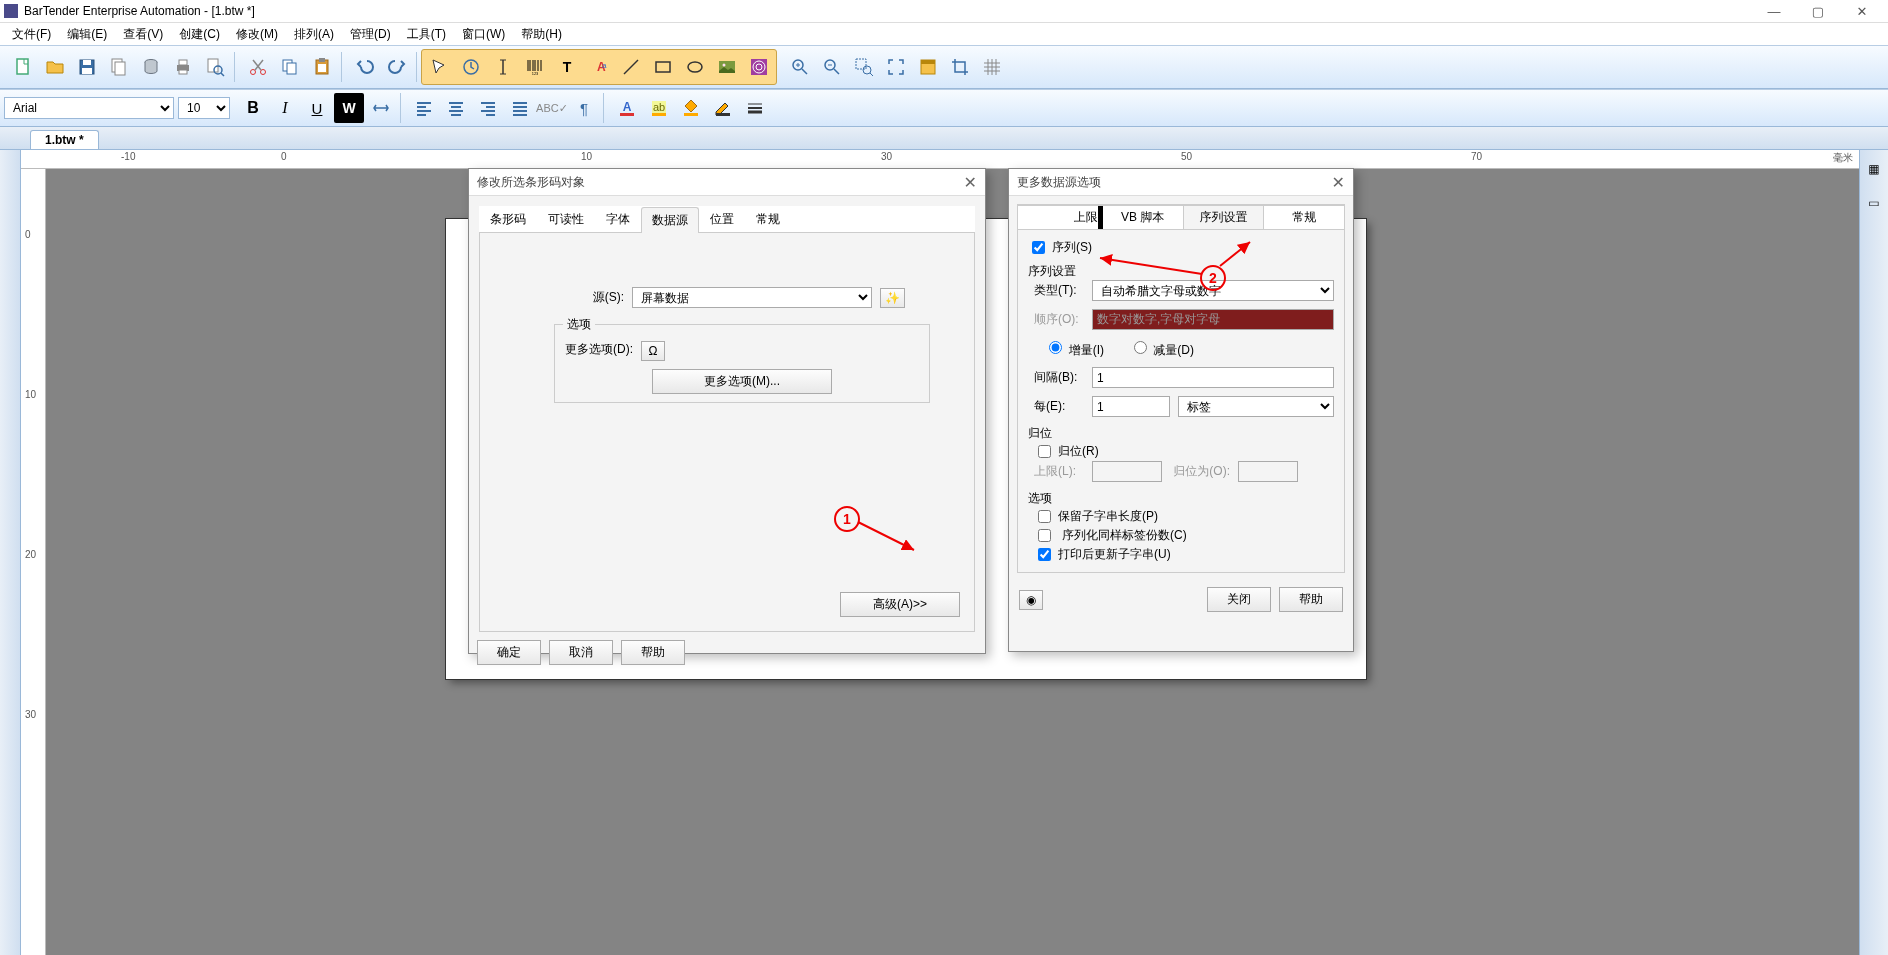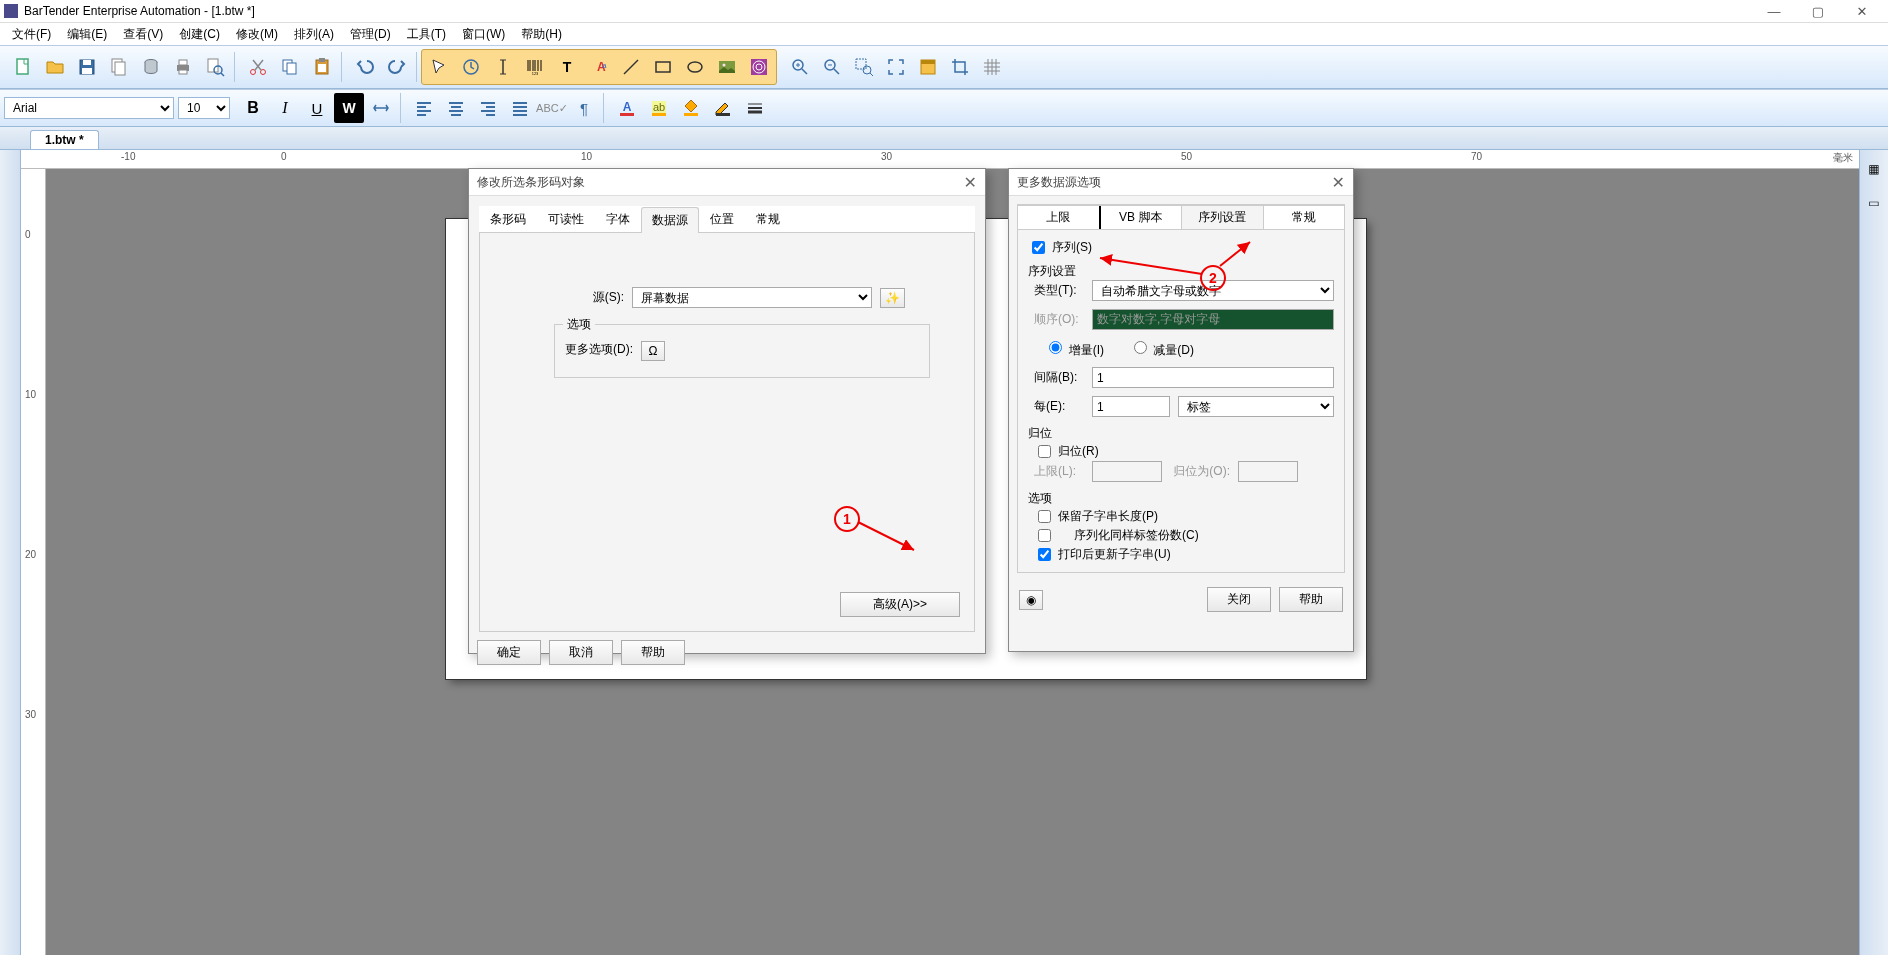--- a/index.html
+++ b/index.html
@@ -455,20 +455,23 @@
             <option>屏幕数据</option>
           </select>
           <button class="btn" style="min-width:24px;padding:2px 4px">✨</button>
         </div>
         <fieldset>
           <legend>选项</legend>
           <div class="formrow" style="align-items:flex-start">
             <label>更多选项(D):</label>
             <button class="btn" style="min-width:24px;padding:2px 4px">Ω</button>
           </div>
+          <div style="text-align:center;margin-top:8px">
+            <button class="btn" style="width:180px">更多选项(M)...</button>
+          </div>
         </fieldset>
       </div>
       <div style="position:absolute;right:14px;bottom:14px">
         <button class="btn" style="width:120px">高级(A)&gt;&gt;</button>
       </div>
     </div>
   </div>
   <div class="dlg-buttons">
     <button class="btn">确定</button>
     <button class="btn">取消</button>
@@ -478,41 +481,41 @@
 
 <div class="dialog" style="left:1008px;top:168px;width:344px;height:482px">
   <div class="dlg-title">
     <span>更多数据源选项</span>
     <span class="x">✕</span>
   </div>
   <div class="dlg-body" style="padding:8px">
 
     <div style="border:1px solid #ccc;background:#fff">
       <div style="display:flex;border-top:1px solid #ccc">
-        <div class="tab" style="flex:1;text-align:center;padding:3px 0;border-right:2px solid #000000">上限</div>
+        <div class="tab" style="flex:1;text-align:right;padding:3px 0;border-right:5px solid #000000">上限</div>
         <div class="tab" style="flex:1;text-align:center;padding:3px 0;border-right:1px solid #ccc">VB 脚本</div>
         <div class="tab active" style="flex:1;text-align:center;padding:3px 0;border-right:1px solid #ccc;background:#f4f4f4">序列设置</div>
         <div class="tab" style="flex:1;text-align:center;padding:3px 0">常规</div>
       </div>
     </div>
 
     <div style="border:1px solid #ccc;border-top:none;padding:8px 10px;background:#f4f4f4">
       <label style="display:flex;align-items:center;gap:4px">
         <input type="checkbox" checked="" style="">
           <span>序列(S)</span>
       </label>
 
       <div style="margin-top:6px;font-weight:normal">序列设置</div>
       <div class="formrow" style="margin-left:6px">
         <label style="min-width:50px;text-align:left">类型(T):</label>
         <select class="txt" style="flex:1"><option>自动希腊文字母或数字</option></select>
       </div>
       <div class="formrow" style="margin-left:6px">
         <label class="disabled" style="min-width:50px;text-align:left">顺序(O):</label>
-        <input class="txt disabled" style="flex: 1 1 0%; background: #14532d;" readonly="" value="数字对数字,字母对字母">
+        <input class="txt disabled" style="flex: 1 1 0%; background: #7f1d1d;" readonly="" value="数字对数字,字母对字母">
       </div>
       <div class="formrow" style="margin-left:6px;gap:20px">
         <label><input type="radio" checked="" style=""> <span>增量(I)</span></label>
         <label><input type="radio" style=""> <span>减量(D)</span></label>
       </div>
       <div class="formrow" style="margin-left:6px">
         <label style="min-width:50px;text-align:left">间隔(B):</label>
         <input class="txt" style="flex: 1 1 0%;" value="1">
       </div>
       <div class="formrow" style="margin-left:6px">
@@ -531,21 +534,21 @@
         <input class="txt" style="width: 70px; background: rgb(244, 244, 244);" readonly="">
         <label style="min-width:60px">归位为(O):</label>
         <input class="txt" style="width: 60px; background: rgb(244, 244, 244);" readonly="">
       </div>
 
       <div style="margin-top:8px">选项</div>
       <label style="display:flex;align-items:center;gap:4px;margin-left:6px">
           <input type="checkbox" style="">
           <span>保留子字串长度(P)</span>
         </label>
-      <label style="display:flex;align-items:center;gap:20px;margin-left:6px">
+      <label style="display:flex;align-items:center;gap:8px;margin-left:6px">
           <input type="checkbox" style="">
           <span>序列化同样标签份数(C)</span>
         </label>
       <label style="display:flex;align-items:center;gap:4px;margin-left:6px">
           <input type="checkbox" checked="" style="">
           <span>打印后更新子字串(U)</span>
         </label>
     </div>
   </div>
   <div style="display:flex;align-items:center;padding:6px 10px;gap:8px">

